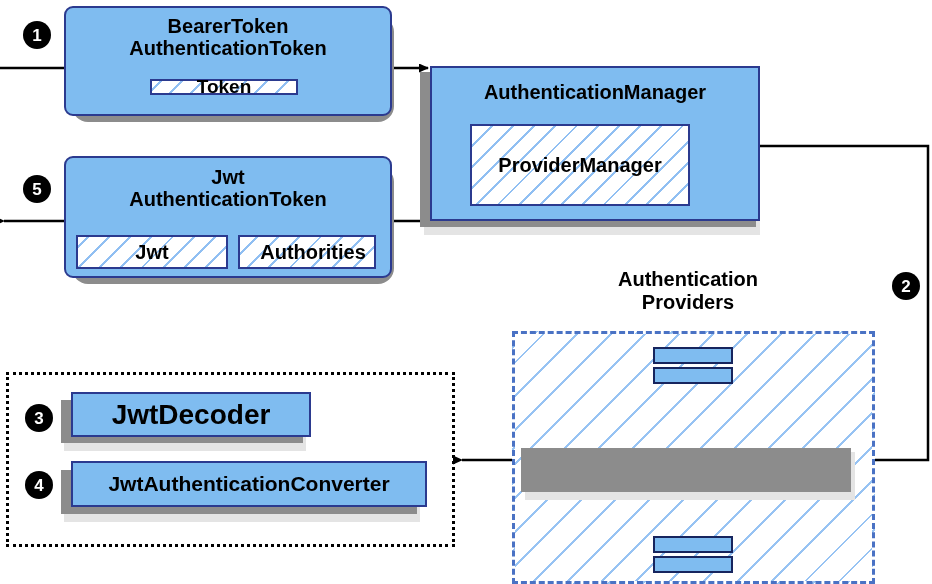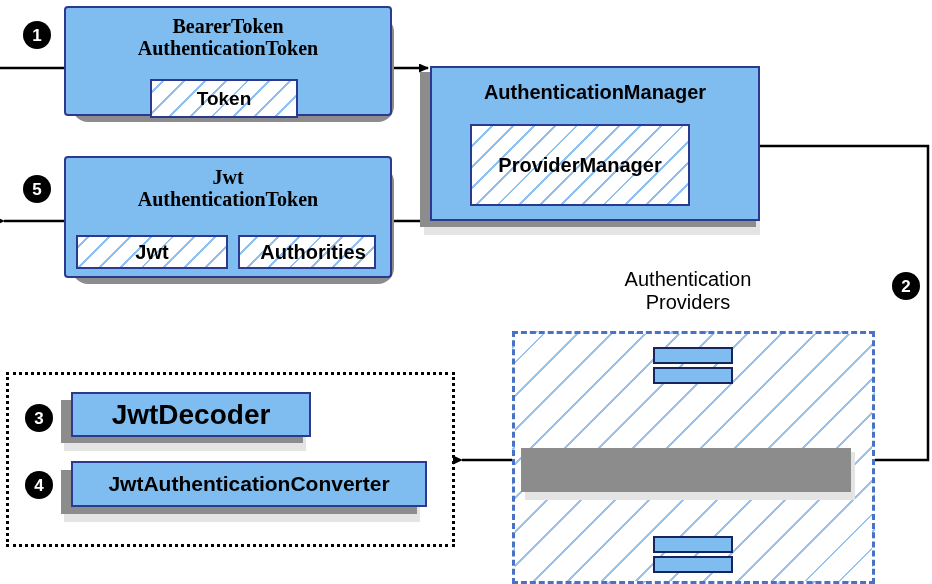--- a/index.html
+++ b/index.html
@@ -31,21 +31,21 @@
     position: absolute;
     background: #7FBCF0;
     border: 2px solid #2B3A8F;
     box-sizing: border-box;
     display: flex;
     flex-direction: column;
     align-items: center;
     color: #000;
     font-weight: bold;
   }
-  .bluebox.rounded { border-radius: 4px; font-family: Liberation Serif, serif; }
+  .bluebox.rounded { border-radius: 9px; }
   .bluebox .title {
     text-align: center;
     line-height: 1.12;
     white-space: pre-line;
   }
 
   
   .hatchbox {
     position: absolute;
     box-sizing: border-box;
@@ -105,21 +105,21 @@
     display: flex;
     align-items: center;
     justify-content: center;
     line-height: 1;
     box-shadow: 0 0 0 1px #000;
   }
 
   
   .plainlabel {
     position: absolute;
-    font-weight: normal;
+    font-weight: bold;
     text-align: center;
     color: #000;
     line-height: 1.15;
     white-space: pre-line;
   }
 
   
   #wires {
     position: absolute;
     left: 0; top: 0;
@@ -170,21 +170,21 @@
   <div class="step" style="left:893px; top:273px;">2</div>
   <div class="step" style="left:26px; top:405px;">3</div>
   <div class="step" style="left:26px; top:472px;">4</div>
   <div class="step" style="left:24px; top:176px;">5</div>
 
   <div class="shadow-dark" style="left:72px; top:16px; width:322px; height:106px; border-radius:16px;"></div>
   <div class="bluebox rounded" style="left:64px; top:6px; width:328px; height:110px;">
     <div class="title" style="font-size:20px; margin-top:7px;">BearerToken
 AuthenticationToken</div>
   </div>
-  <div class="hatchbox" style="left:150px; top:79px; width:148px; height:39px; font-size:19px;">Token</div>
+  <div class="hatchbox" style="left:150px; top:79px; width:148px; height:16px; font-size:19px;">Token</div>
 
   <div class="shadow-light" style="left:424px; top:76px; width:336px; height:159px;"></div>
   <div class="shadow-dark" style="left:420px; top:72px; width:336px; height:155px;"></div>
   <div class="bluebox" style="left:430px; top:66px; width:330px; height:155px;">
     <div class="title" style="font-size:20px; margin-top:13px;">AuthenticationManager</div>
   </div>
   <div class="hatchbox" style="left:470px; top:124px; width:220px; height:82px; font-size:20px;">ProviderManager</div>
 
   <div class="shadow-dark" style="left:72px; top:166px; width:322px; height:118px; border-radius:16px;"></div>
   <div class="bluebox rounded" style="left:64px; top:156px; width:328px; height:122px;">

